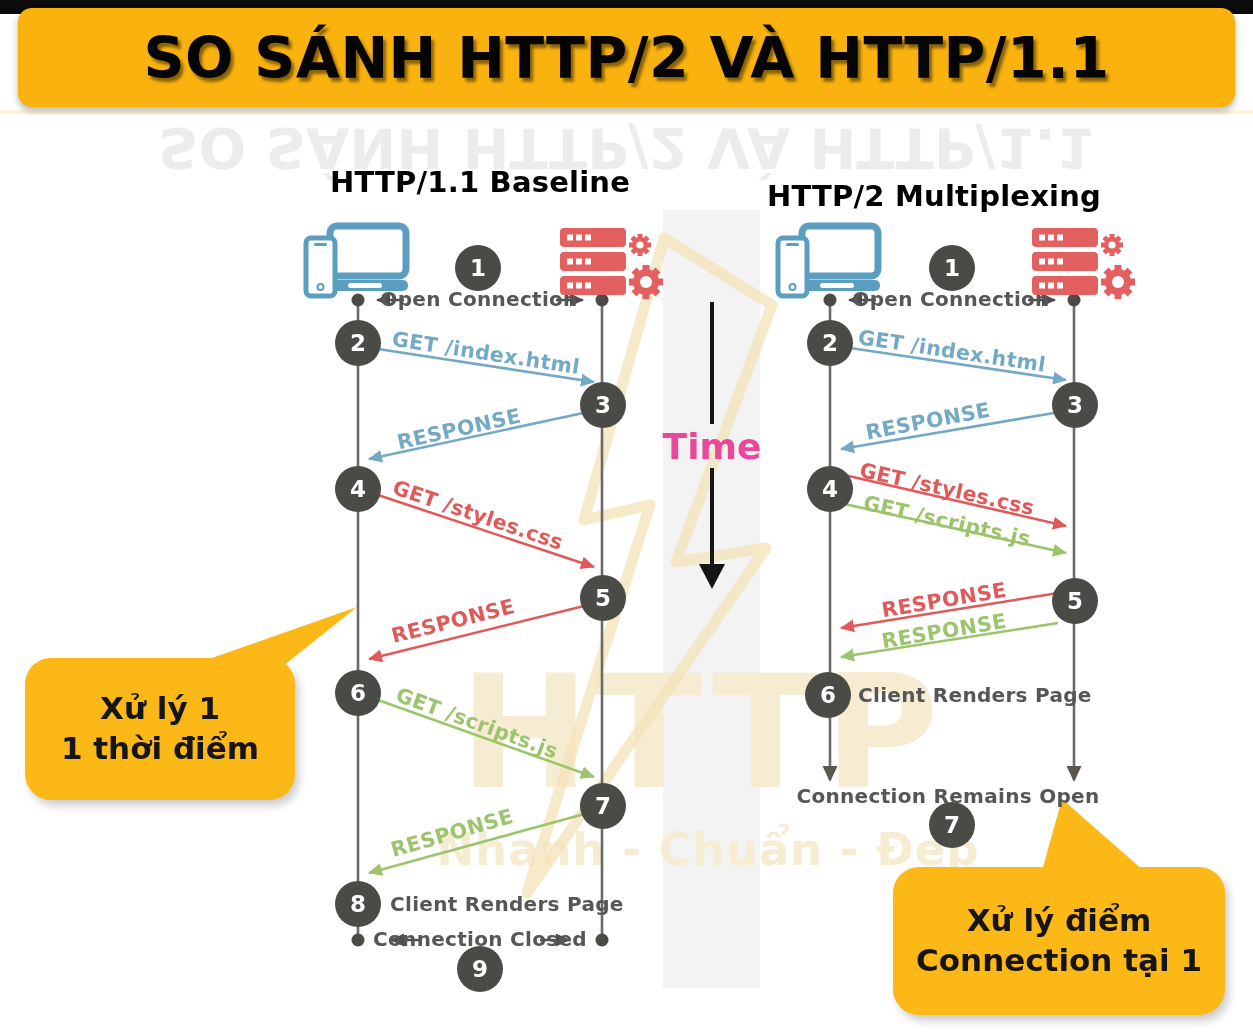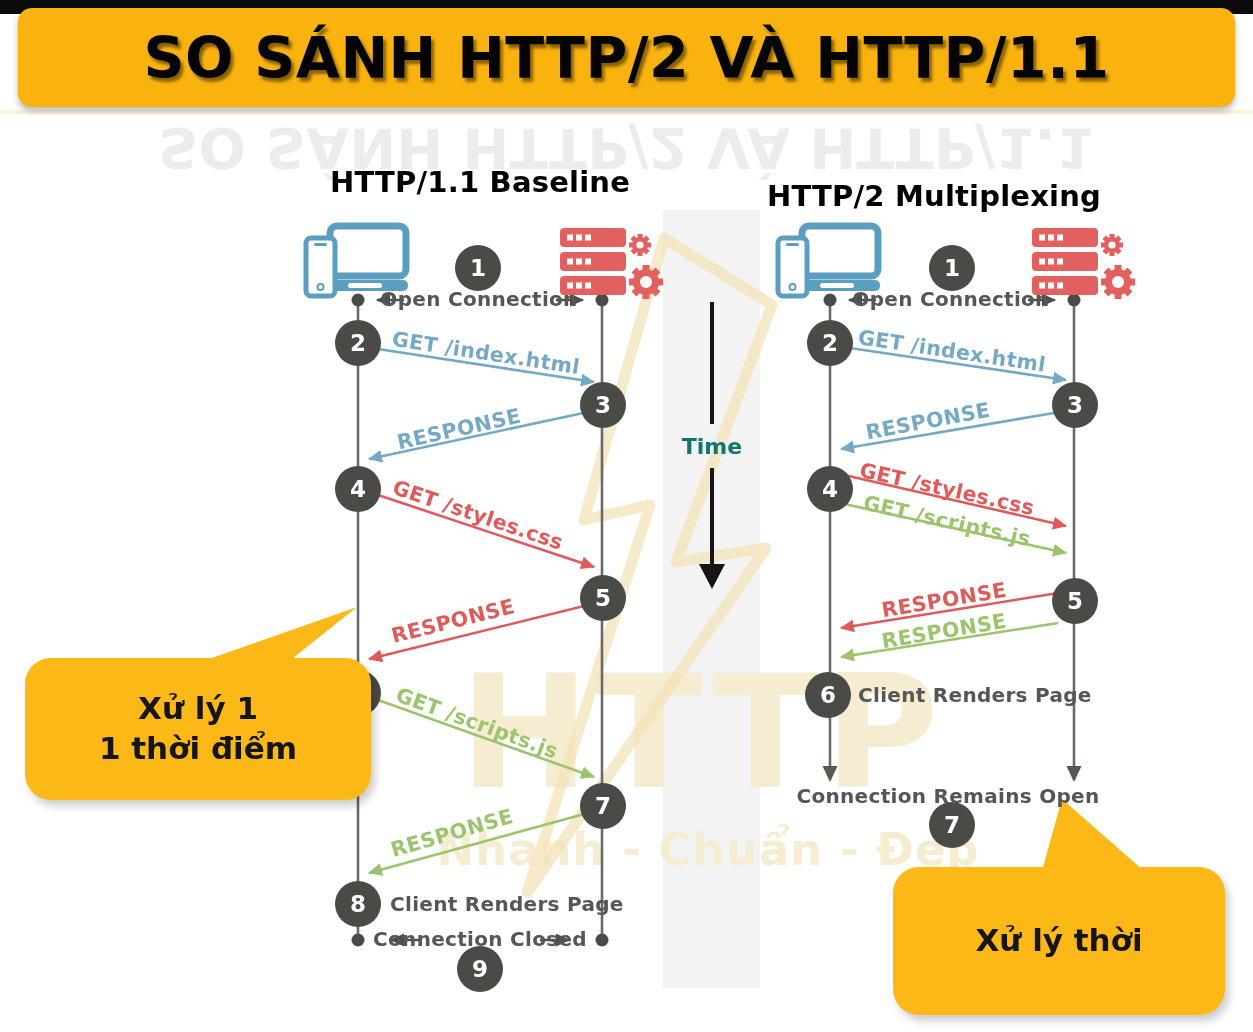--- a/index.html
+++ b/index.html
@@ -52,21 +52,21 @@
     font-weight:600;white-space:nowrap;letter-spacing:0.3px;z-index:4;
   }
   .glabel.start{transform:translate(0,-50%);}
   .arrlbl{
     position:absolute;font-size:20.5px;font-weight:600;white-space:nowrap;
     letter-spacing:0.4px;z-index:4;
   }
   .c-blue{color:var(--blue);} .c-red{color:var(--red);} .c-green{color:var(--green);}
   .time-label{
     position:absolute;left:712px;top:446px;transform:translate(-50%,-50%);
-    font-size:22px;font-weight:700;color:#0f766e;z-index:4;
+    font-size:36px;font-weight:700;color:#ec4899;z-index:4;
   }
   .callout{
     position:absolute;background:var(--callout-bg);border-radius:26px;
     display:flex;flex-direction:column;justify-content:center;text-align:center;
     color:#151515;font-weight:700;box-shadow:4px 6px 9px rgba(0,0,0,0.20);z-index:6;
   }
   .callout div{font-size:31px;line-height:1.28;}
   .sv-blue{stroke:var(--blue);} .sv-red{stroke:var(--red);} .sv-green{stroke:var(--green);}
   .sv-gray{stroke:#4D4D4D;} .sv-life{stroke:var(--line-gray);}
   .mk-blue{fill:var(--blue);} .mk-red{fill:var(--red);} .mk-green{fill:var(--green);}
@@ -281,19 +281,20 @@
 <div class="glabel" style="left:951px;top:299px;">Open Connection</div>
 <div class="arrlbl c-blue" style="left:952px;top:351px;transform:translate(-50%,-50%) rotate(8.5deg);">GET /index.html</div>
 <div class="arrlbl c-blue" style="left:928px;top:421px;transform:translate(-50%,-50%) rotate(-10.5deg);">RESPONSE</div>
 <div class="arrlbl c-red" style="left:947px;top:489px;transform:translate(-50%,-50%) rotate(12.5deg);">GET /styles.css</div>
 <div class="arrlbl c-green" style="left:947px;top:521px;transform:translate(-50%,-50%) rotate(12.5deg);">GET /scripts.js</div>
 <div class="arrlbl c-red" style="left:944px;top:600px;transform:translate(-50%,-50%) rotate(-9.5deg);">RESPONSE</div>
 <div class="arrlbl c-green" style="left:944px;top:631px;transform:translate(-50%,-50%) rotate(-9.5deg);">RESPONSE</div>
 <div class="glabel start" style="left:858px;top:695px;">Client Renders Page</div>
 <div class="glabel" style="left:948px;top:796px;">Connection Remains Open</div>
 
-<div class="callout" style="left:25px;top:658px;width:346px;height:142px;text-align:center;">
+<div class="callout" style="left:25px;top:658px;width:270px;height:142px;text-align:center;">
   <div>Xử lý 1</div>
   <div>1 thời điểm</div>
 </div>
 <div class="callout" style="left:893px;top:867px;width:332px;height:148px;">
-  <div>Xử lý thời</div>
+  <div>Xử lý điểm</div>
+  <div>Connection tại 1</div>
 </div>
 
 </body></html>

